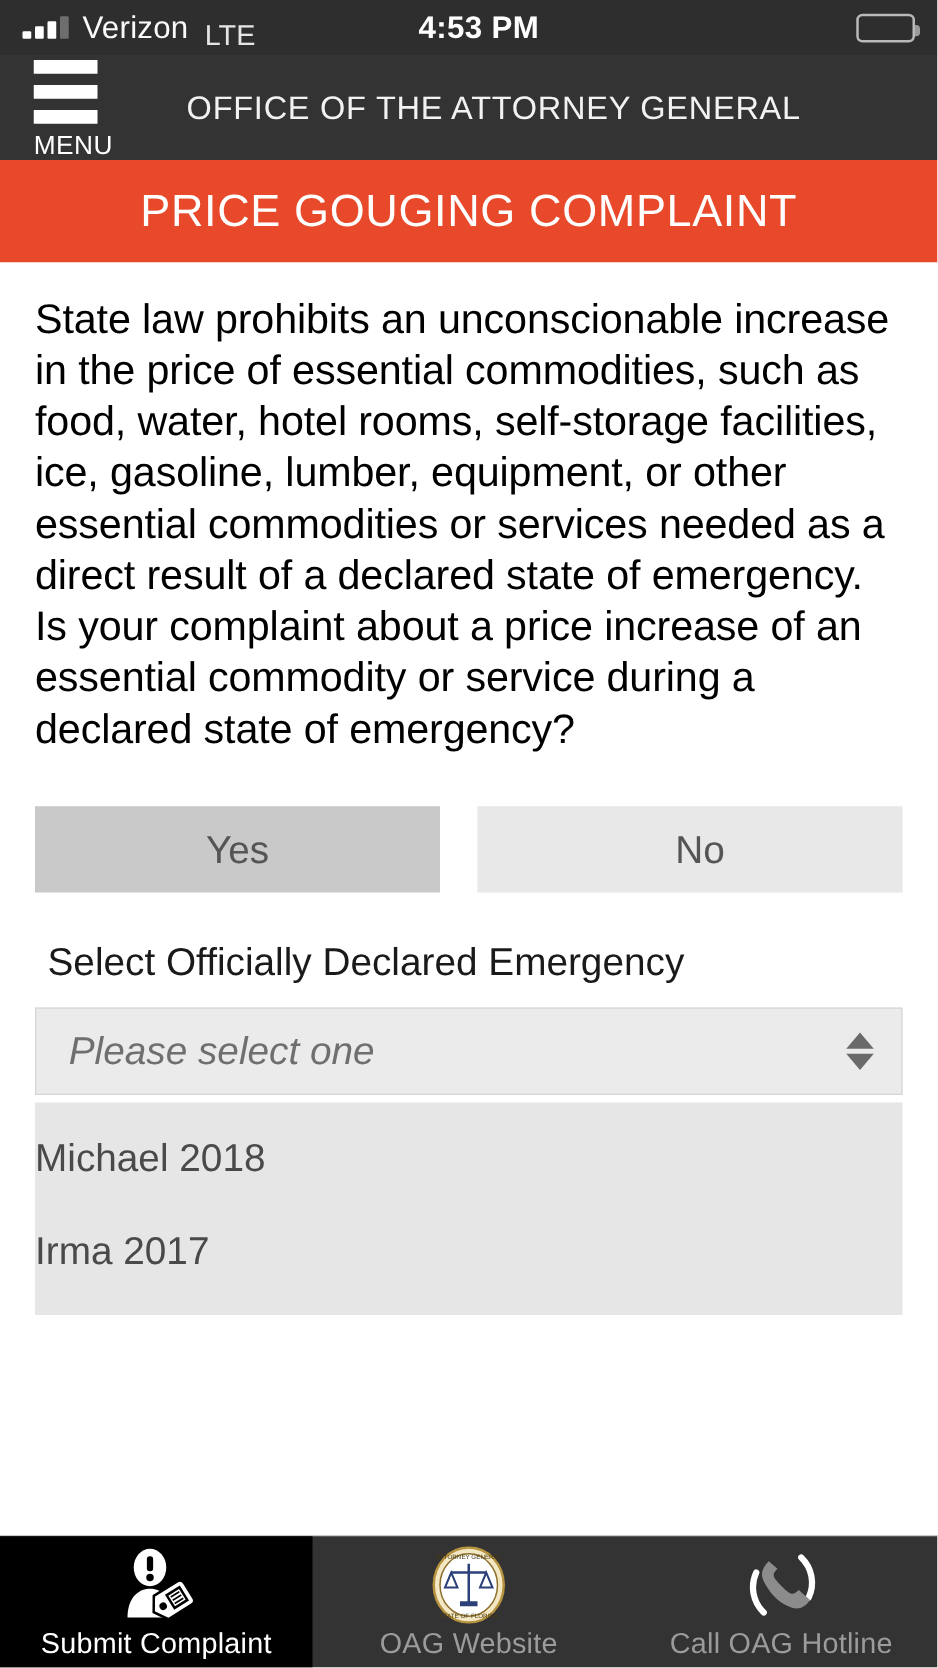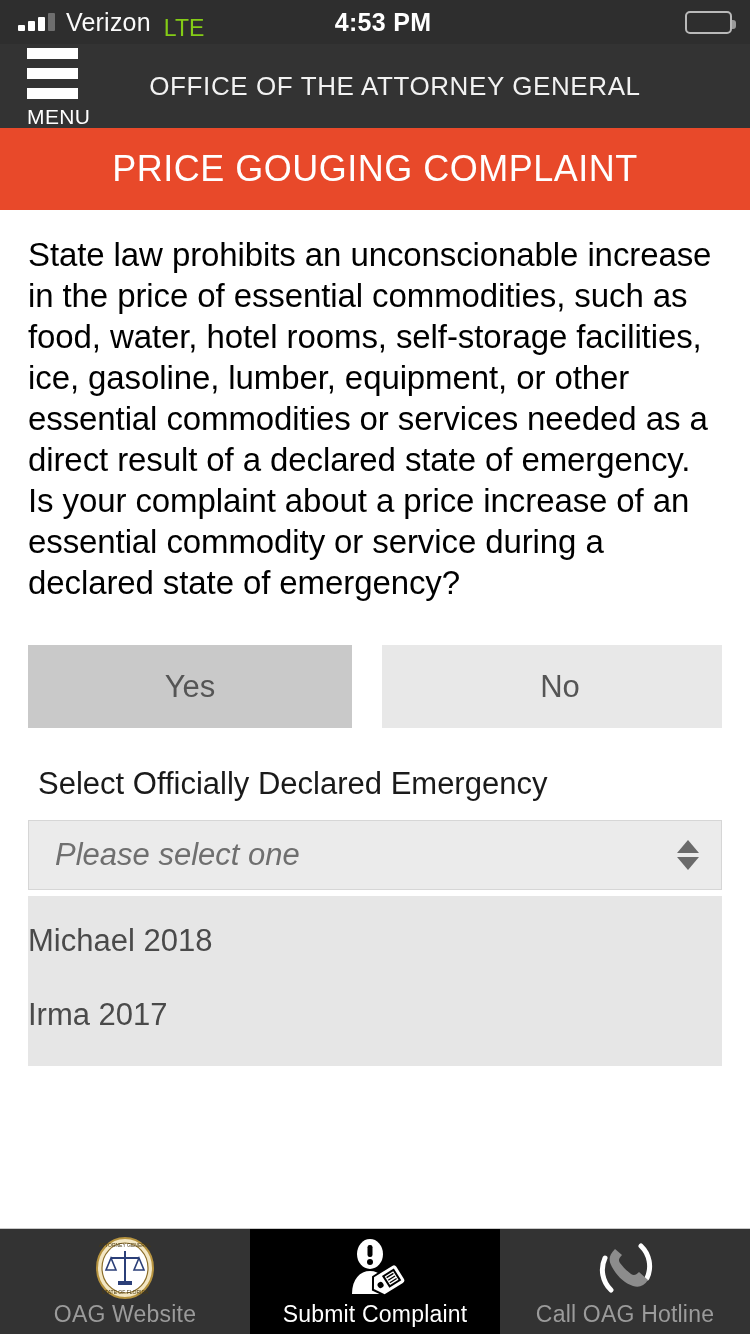--- a/index.html
+++ b/index.html
@@ -25,21 +25,21 @@
     position: relative;
   }
   .sb-left { display: flex; align-items: center; gap: 11px; }
   .signal { display: flex; align-items: flex-end; gap: 3px; height: 18px; }
   .signal i { display: block; width: 7px; background: #ffffff; border-radius: 1px; }
   .signal i.b1 { height: 6px; }
   .signal i.b2 { height: 10px; }
   .signal i.b3 { height: 14px; }
   .signal i.b4 { height: 18px; background: #6e6e6e; }
   .carrier { color: #fafafa; font-size: 25px; letter-spacing: .2px; }
-  .lte { color: #84cc16; font-size: 23px; margin-left: 2px; margin-top: 12px; }
+  .lte { color: #e5e5e5; font-size: 23px; margin-left: 2px; margin-top: 12px; }
   .sb-time {
     position: absolute; left: 16px; right: 0; text-align: center;
     color: #ffffff; font-size: 25px; font-weight: bold; letter-spacing: .3px;
   }
   .sb-right { margin-left: auto; display: flex; align-items: center; }
   .battery {
     width: 47px; height: 23px;
     border: 2px solid #b9b9b9; border-radius: 5px;
     padding: 2px; position: relative;
   }
@@ -97,21 +97,21 @@
     line-height: 41px;
     letter-spacing: -0.1px;
   }
 
   .yesno {
     display: flex; gap: 30px;
     margin-top: 42px;
   }
   .choice {
     flex: 1 1 0;
-    height: 83px;
+    height: 69px;
     display: flex; align-items: center; justify-content: center;
     font-size: 31px; color: #555555;
     cursor: pointer;
     border: none;
     font-family: "Liberation Sans", sans-serif;
   }
   .choice.selected { background: #c9c9c9; }
   .choice.unselected { background: #e8e8e8; padding-left: 16px; }
 
   .section-label {
@@ -245,37 +245,20 @@
     </div>
 
     <div class="options">
       <div class="option">Michael 2018</div>
       <div class="option">Irma 2017</div>
     </div>
 
   </div>
 
   <div class="tabbar">
-
-    <div class="tab">
-      <span class="tab-icon">
-        <svg class="seal" viewBox="0 0 60 62" aria-hidden="true">
-          <ellipse cx="30" cy="31" rx="28" ry="30" fill="#f3e7c4" stroke="#b6933f" stroke-width="2"></ellipse>
-          <ellipse cx="30" cy="31" rx="23" ry="25" fill="#ffffff" stroke="#8c6e2a" stroke-width="1.2"></ellipse>
-          <path d="M30 14 L30 46" stroke="#2b3f78" stroke-width="2"></path>
-          <path d="M16 21 L44 21" stroke="#2b3f78" stroke-width="2"></path>
-          <path d="M16 21 L11 33 L21 33 Z" fill="none" stroke="#2b3f78" stroke-width="1.6"></path>
-          <path d="M44 21 L39 33 L49 33 Z" fill="none" stroke="#2b3f78" stroke-width="1.6"></path>
-          <rect x="23" y="44" width="14" height="4" fill="#2b3f78"></rect>
-          <text x="30" y="10" font-size="5" fill="#4a3a12" text-anchor="middle" font-family="Liberation Sans, sans-serif">ATTORNEY GENERAL</text>
-          <text x="30" y="57" font-size="5" fill="#4a3a12" text-anchor="middle" font-family="Liberation Sans, sans-serif">STATE OF FLORIDA</text>
-        </svg>
-      </span>
-      <span class="tab-label">OAG Website</span>
-    </div>
 
     <div class="tab active">
       <span class="tab-icon">
         <svg class="person-tag" viewBox="0 0 66 60" aria-hidden="true">
           <ellipse cx="28" cy="16" rx="13" ry="15" fill="#ffffff"></ellipse>
           <path d="M10 56 C10 41 18 33 28 33 C38 33 46 41 46 56 Z" fill="#ffffff"></path>
           <rect x="25.5" y="7" width="5" height="12" rx="2.2" fill="#000000"></rect>
           <circle cx="28" cy="24" r="3" fill="#000000"></circle>
           <g transform="rotate(-32 46 40)">
             <path d="M34 31 H56 A4 4 0 0 1 60 35 V49 A4 4 0 0 1 56 53 H34 L27 42 Z" fill="#ffffff" stroke="#000000" stroke-width="2"></path>
@@ -283,20 +266,37 @@
             <rect x="43" y="36" width="12" height="12" fill="none" stroke="#000000" stroke-width="2"></rect>
             <path d="M45 39 H53 M45 42 H53 M45 45 H53" stroke="#000000" stroke-width="1.4"></path>
           </g>
         </svg>
       </span>
       <span class="tab-label">Submit Complaint</span>
     </div>
 
     <div class="tab">
       <span class="tab-icon">
+        <svg class="seal" viewBox="0 0 60 62" aria-hidden="true">
+          <ellipse cx="30" cy="31" rx="28" ry="30" fill="#f3e7c4" stroke="#b6933f" stroke-width="2"></ellipse>
+          <ellipse cx="30" cy="31" rx="23" ry="25" fill="#ffffff" stroke="#8c6e2a" stroke-width="1.2"></ellipse>
+          <path d="M30 14 L30 46" stroke="#2b3f78" stroke-width="2"></path>
+          <path d="M16 21 L44 21" stroke="#2b3f78" stroke-width="2"></path>
+          <path d="M16 21 L11 33 L21 33 Z" fill="none" stroke="#2b3f78" stroke-width="1.6"></path>
+          <path d="M44 21 L39 33 L49 33 Z" fill="none" stroke="#2b3f78" stroke-width="1.6"></path>
+          <rect x="23" y="44" width="14" height="4" fill="#2b3f78"></rect>
+          <text x="30" y="10" font-size="5" fill="#4a3a12" text-anchor="middle" font-family="Liberation Sans, sans-serif">ATTORNEY GENERAL</text>
+          <text x="30" y="57" font-size="5" fill="#4a3a12" text-anchor="middle" font-family="Liberation Sans, sans-serif">STATE OF FLORIDA</text>
+        </svg>
+      </span>
+      <span class="tab-label">OAG Website</span>
+    </div>
+
+    <div class="tab">
+      <span class="tab-icon">
         <svg class="phone-ic" viewBox="0 0 62 60" aria-hidden="true">
           <path d="M47 8 A28 28 0 0 1 53 40" fill="none" stroke="#ffffff" stroke-width="5" stroke-linecap="round"></path>
           <path d="M11 20 A28 28 0 0 0 17 52" fill="none" stroke="#ffffff" stroke-width="5" stroke-linecap="round"></path>
           <path d="M21 11 C15 17 14 22 18 29 C23 38 30 45 39 48 C45 50 50 48 54 42 L45 34 C42 37 40 38 37 36 C33 33 29 29 26 25 C24 22 25 20 28 17 Z" fill="#8c8c8c"></path>
         </svg>
       </span>
       <span class="tab-label">Call OAG Hotline</span>
     </div>
 
   </div>

